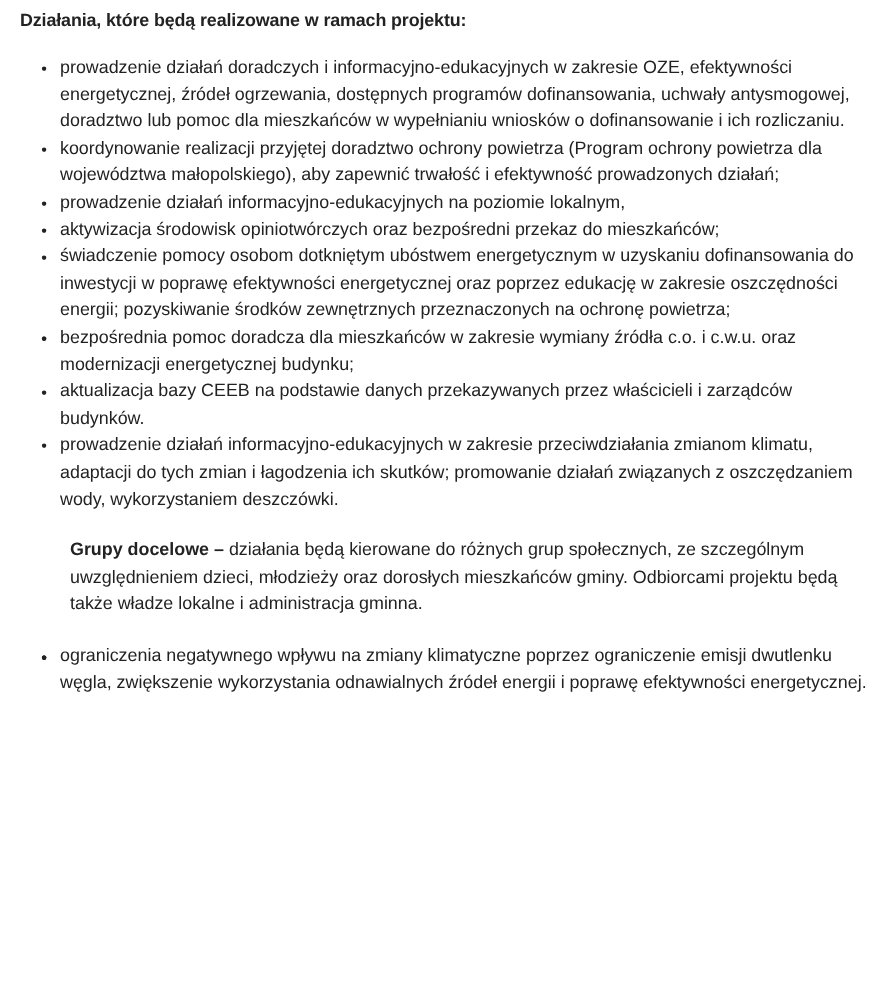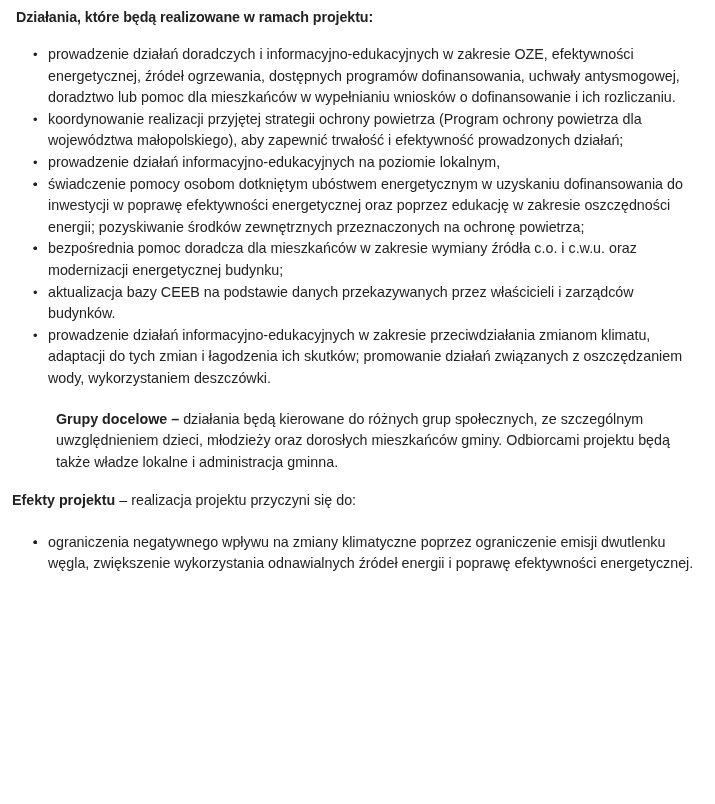--- a/index.html
+++ b/index.html
@@ -23,32 +23,31 @@
   .effects b { font-weight: bold; }
 </style>
 </head>
 <body>
 
 <div class="page">
   <p class="heading">Działania, które będą realizowane w ramach projektu:</p>
 
   <ul class="list1">
     <li><span class="bullet">•</span><span>prowadzenie działań doradczych i informacyjno-edukacyjnych w zakresie OZE, efektywności energetycznej, źródeł ogrzewania, dostępnych programów dofinansowania, uchwały antysmogowej, doradztwo lub pomoc dla mieszkańców w wypełnianiu wniosków o dofinansowanie i ich rozliczaniu.</span></li>
-    <li><span class="bullet">•</span><span>koordynowanie realizacji przyjętej strategii ochrony powietrza (Program ochrony powietrza dla województwa małopolskiego), aby zapewnić trwałość i efektywność prowadzonych działań;</span></li>
+    <li><span class="bullet">•</span><span>koordynowanie realizacji przyjętej doradztwo ochrony powietrza (Program ochrony powietrza dla województwa małopolskiego), aby zapewnić trwałość i efektywność prowadzonych działań;</span></li>
     <li><span class="bullet">•</span><span>prowadzenie działań informacyjno-edukacyjnych na poziomie lokalnym,</span></li>
-    <li><span class="bullet">•</span></li>
+    <li><span class="bullet">•</span><span>aktywizacja środowisk opiniotwórczych oraz bezpośredni przekaz do mieszkańców;</span></li>
     <li><span class="bullet">•</span><span>świadczenie pomocy osobom dotkniętym ubóstwem energetycznym w uzyskaniu dofinansowania do inwestycji w poprawę efektywności energetycznej oraz poprzez edukację w zakresie oszczędności energii; pozyskiwanie środków zewnętrznych przeznaczonych na ochronę powietrza;</span></li>
     <li><span class="bullet">•</span></li>
     <li><span class="bullet">•</span><span>bezpośrednia pomoc doradcza dla mieszkańców w zakresie wymiany źródła c.o. i c.w.u. oraz modernizacji energetycznej budynku;</span></li>
     <li><span class="bullet">•</span><span>aktualizacja bazy CEEB na podstawie danych przekazywanych przez właścicieli i zarządców budynków.</span></li>
     <li><span class="bullet">•</span><span>prowadzenie działań informacyjno-edukacyjnych w zakresie przeciwdziałania zmianom klimatu, adaptacji do tych zmian i łagodzenia ich skutków; promowanie działań związanych z oszczędzaniem wody, wykorzystaniem deszczówki.</span></li>
   </ul>
 
   <p class="groups"><b>Grupy docelowe –</b><span> działania będą kierowane do różnych grup społecznych, ze szczególnym uwzględnieniem dzieci, młodzieży oraz dorosłych mieszkańców gminy. Odbiorcami projektu będą także władze lokalne i administracja gminna.</span></p>
 
-  <p class="effects"><b>Efekty projektu</b><span> – realizacja projektu przyczyni się do:</span></p>
 
   <ul class="list2">
     <li><span class="bullet">•</span></li>
     <li><span class="bullet">•</span></li>
     <li><span class="bullet">•</span><span>ograniczenia negatywnego wpływu na zmiany klimatyczne poprzez ograniczenie emisji dwutlenku węgla, zwiększenie wykorzystania odnawialnych źródeł energii i poprawę efektywności energetycznej.</span></li>
   </ul>
 </div>
 
 </body></html>

